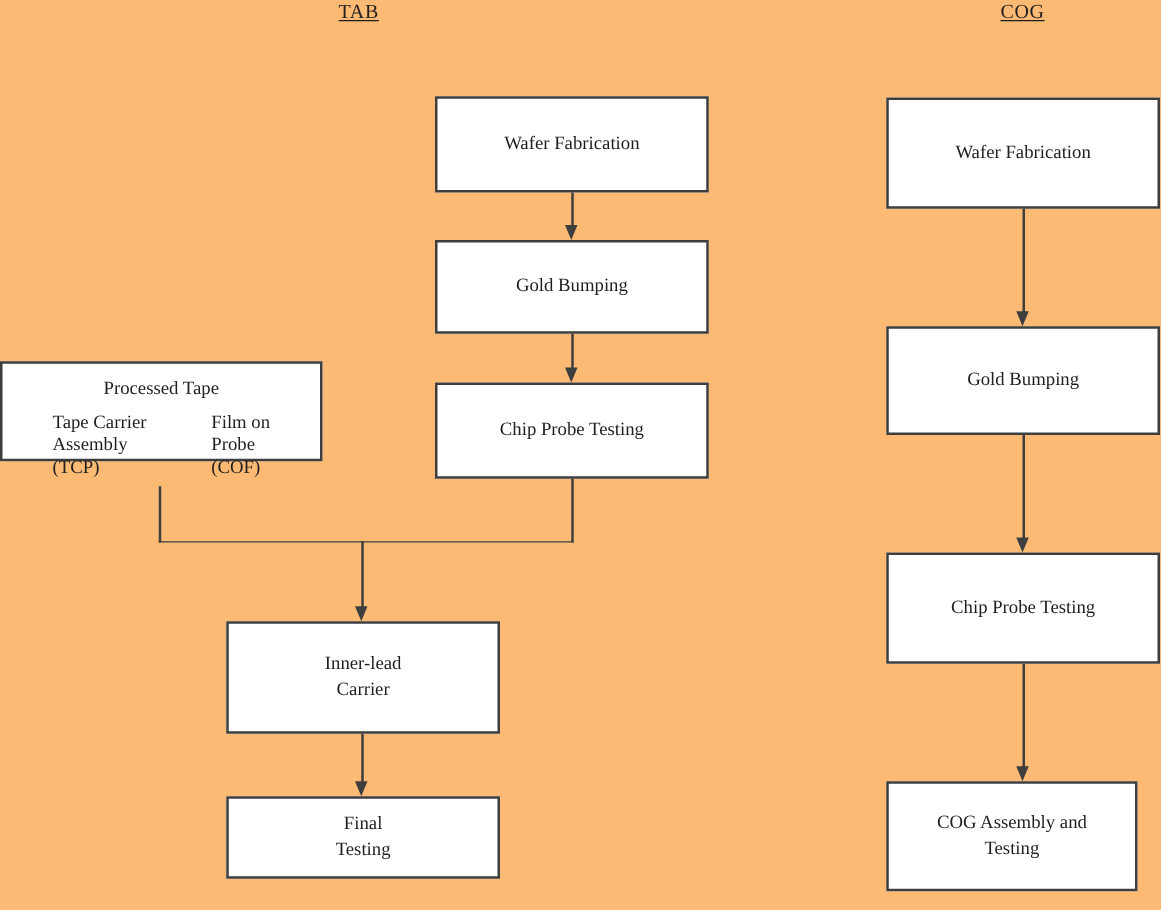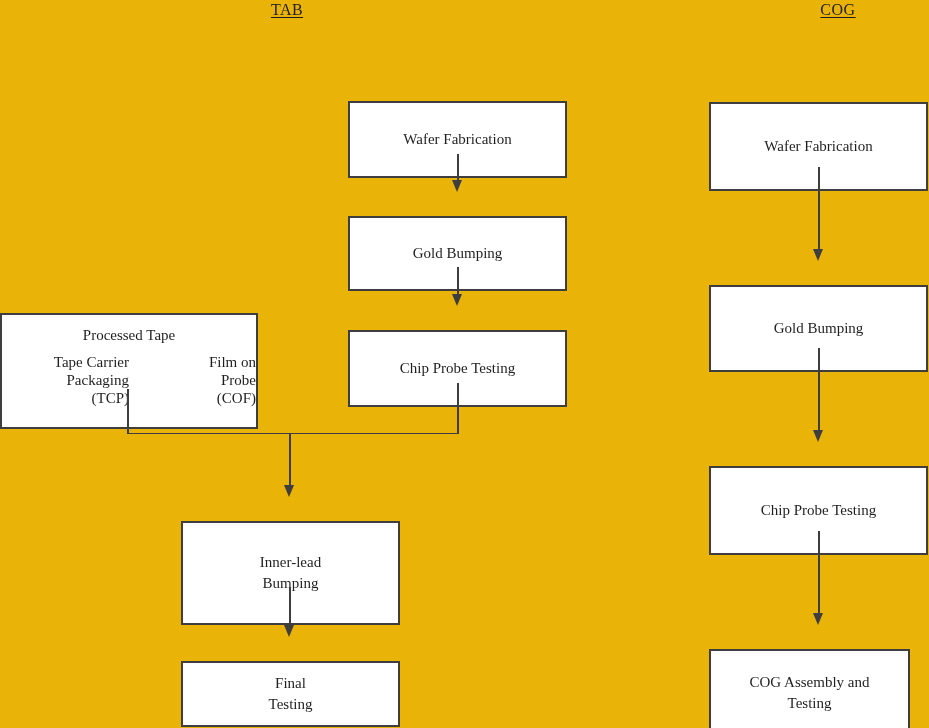--- a/index.html
+++ b/index.html
@@ -3,21 +3,21 @@
 <meta charset="utf-8">
 <style>
   * { margin: 0; padding: 0; box-sizing: border-box; }
   html, body { background: #ffffff; }
   body { font-family: "Liberation Serif", "DejaVu Serif", serif; }
 
   .canvas {
     position: relative;
     width: 929px;
     height: 728px;
-    background: #eab308;
+    background: #fdba74;
     color: #1f1f1f;
     overflow: hidden;
   }
 
   .flow-title {
     position: absolute;
     font-size: 16px;
     letter-spacing: 0.5px;
     text-align: center;
     text-decoration: underline;
@@ -30,32 +30,31 @@
     border: 2px solid #3e3e3e;
     background: #ffffff;
     display: flex;
     flex-direction: column;
     align-items: center;
     justify-content: center;
     text-align: center;
     font-size: 15px;
     line-height: 21px;
     color: #1f1f1f;
-    margin-top: 24px;
   }
 
   
   .pt-box {
     justify-content: flex-start;
     padding-top: 11px;
     line-height: 18px;
   }
   .pt-title { width: 100%; text-align: center; }
   .pt-cols { display: flex; width: 100%; margin-top: 9px; }
-  .pt-col { width: 50%; text-align: right; line-height: 18px; padding-left: 40px; }
+  .pt-col { width: 50%; text-align: left; line-height: 18px; padding-left: 40px; }
   .pt-col span { display: block; }
 
   .node .line { display: block; }
 
   .vline { position: absolute; width: 1.5px; background: #3e3e3e; }
   .hline { position: absolute; height: 1.5px; background: #3e3e3e; }
 
   .arrowhead {
     position: absolute;
     width: 0; height: 0;
@@ -63,53 +62,53 @@
     border-right: 5px solid transparent;
     border-top: 12px solid #3e3e3e;
   }
 </style>
 </head>
 <body>
 
 <div class="canvas">
 
   <div class="flow-title" style="left:252px; top:1px; width:70px;">TAB</div>
-  <div class="flow-title" style="left:803px; top:1px; width:70px;">COG</div>
+  <div class="flow-title" style="left:783px; top:1px; width:70px;">COG</div>
 
   <div class="node" style="left:348px; top:77px; width:219px; height:77px;">
     <span class="line">Wafer Fabrication</span>
   </div>
 
   <div class="node" style="left:348px; top:192px; width:219px; height:75px;">
     <span class="line">Gold Bumping</span>
   </div>
 
   <div class="node" style="left:348px; top:306px; width:219px; height:77px;">
     <span class="line">Chip Probe Testing</span>
   </div>
 
-  <div class="node pt-box" style="left:0px; top:289px; width:258px; height:116px;">
+  <div class="node pt-box" style="left:0px; top:289px; width:258px; height:80px;">
     <div class="pt-title">Processed Tape</div>
     <div class="pt-cols">
       <div class="pt-col">
         <span>Tape Carrier</span>
-        <span>Packaging</span>
+        <span>Assembly</span>
         <span>(TCP)</span>
       </div>
       <div class="pt-col">
         <span>Film on</span>
         <span>Probe</span>
         <span>(COF)</span>
       </div>
     </div>
   </div>
 
-  <div class="node" style="left:181px; top:497px; width:219px; height:104px;">
+  <div class="node" style="left:181px; top:497px; width:219px; height:90px;">
     <span class="line">Inner-lead</span>
-    <span class="line">Bumping</span>
+    <span class="line">Carrier</span>
   </div>
 
   <div class="node" style="left:181px; top:637px; width:219px; height:66px;">
     <span class="line">Final</span>
     <span class="line">Testing</span>
   </div>
 
   <div class="node" style="left:709px; top:78px; width:219px; height:89px;">
     <span class="line">Wafer Fabrication</span>
   </div>

